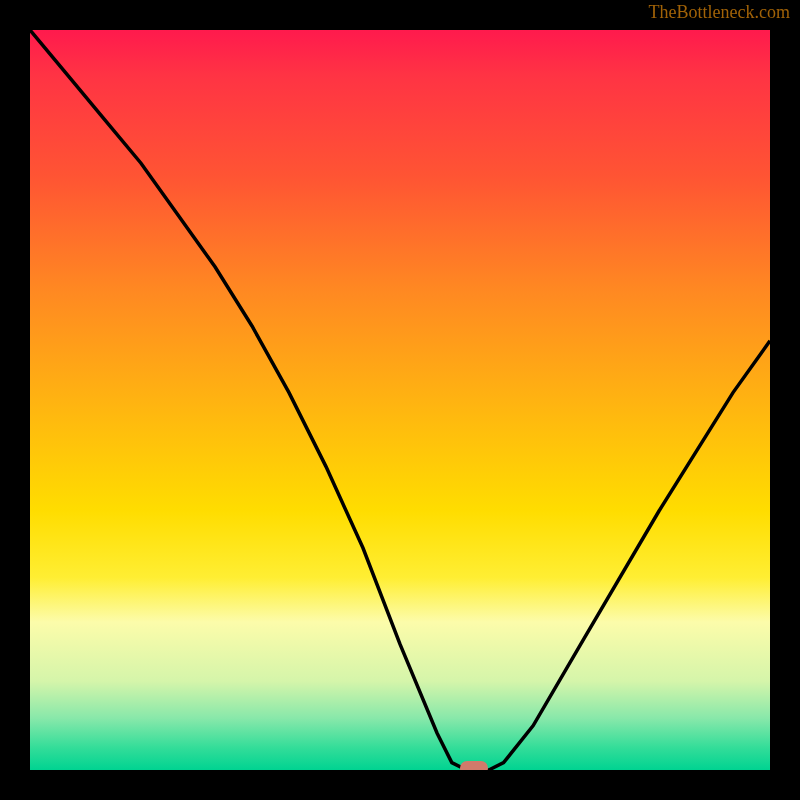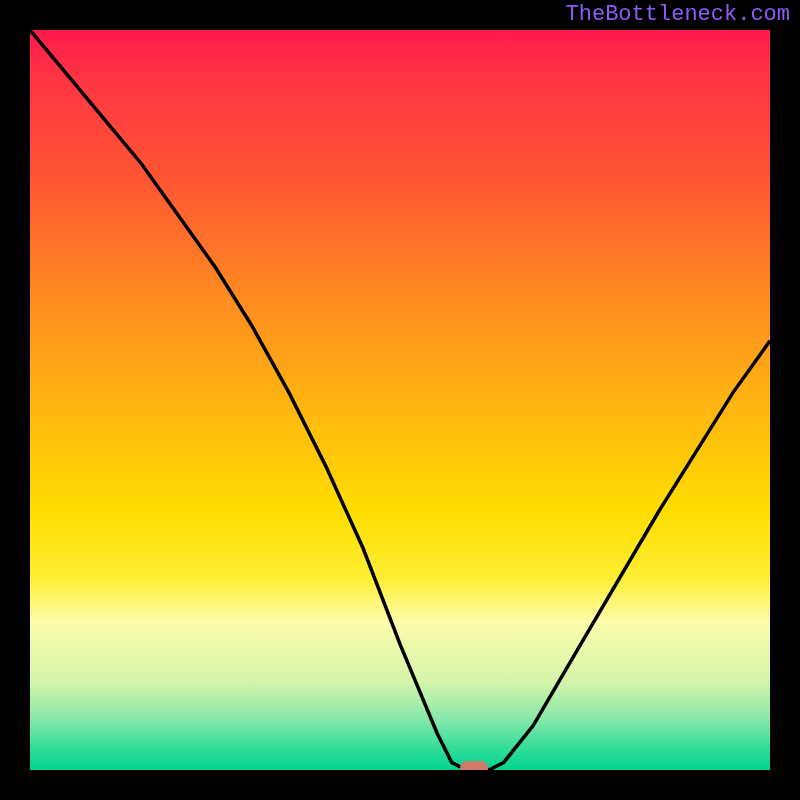--- a/index.html
+++ b/index.html
@@ -36,23 +36,23 @@
       #88e8aa 93%,
       #33dd99 97%,
       #00d391 100%
     );
     overflow: hidden;
   }
   .watermark {
     position: absolute;
     top: 2px;
     right: 10px;
-    color: #8b5cf6;
-    font-size: 22px;
-    font-family: Liberation Mono, monospace;
+    color: #a16207;
+    font-size: 18px;
+    font-family: Liberation Serif, serif;
     z-index: 10;
   }
   svg.curve {
     position: absolute;
     left: 0;
     top: 0;
     width: 740px;
     height: 740px;
   }
   .marker {

